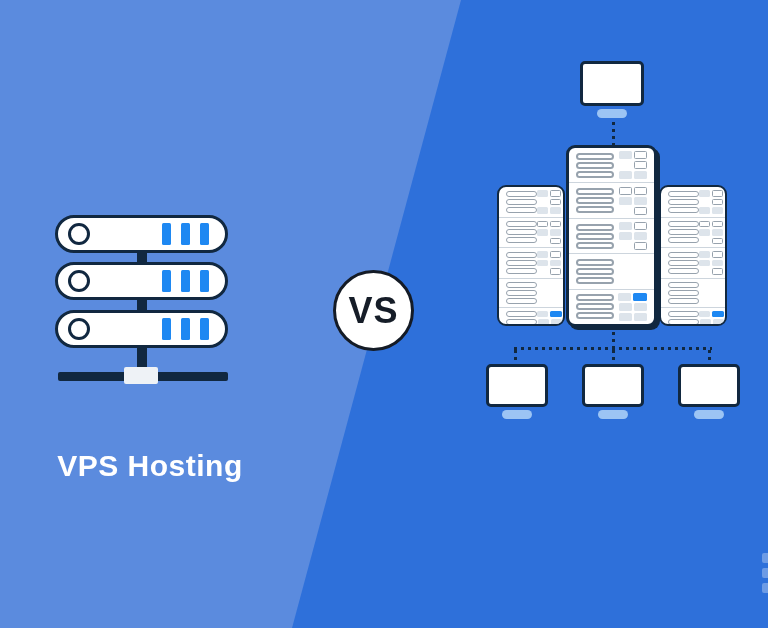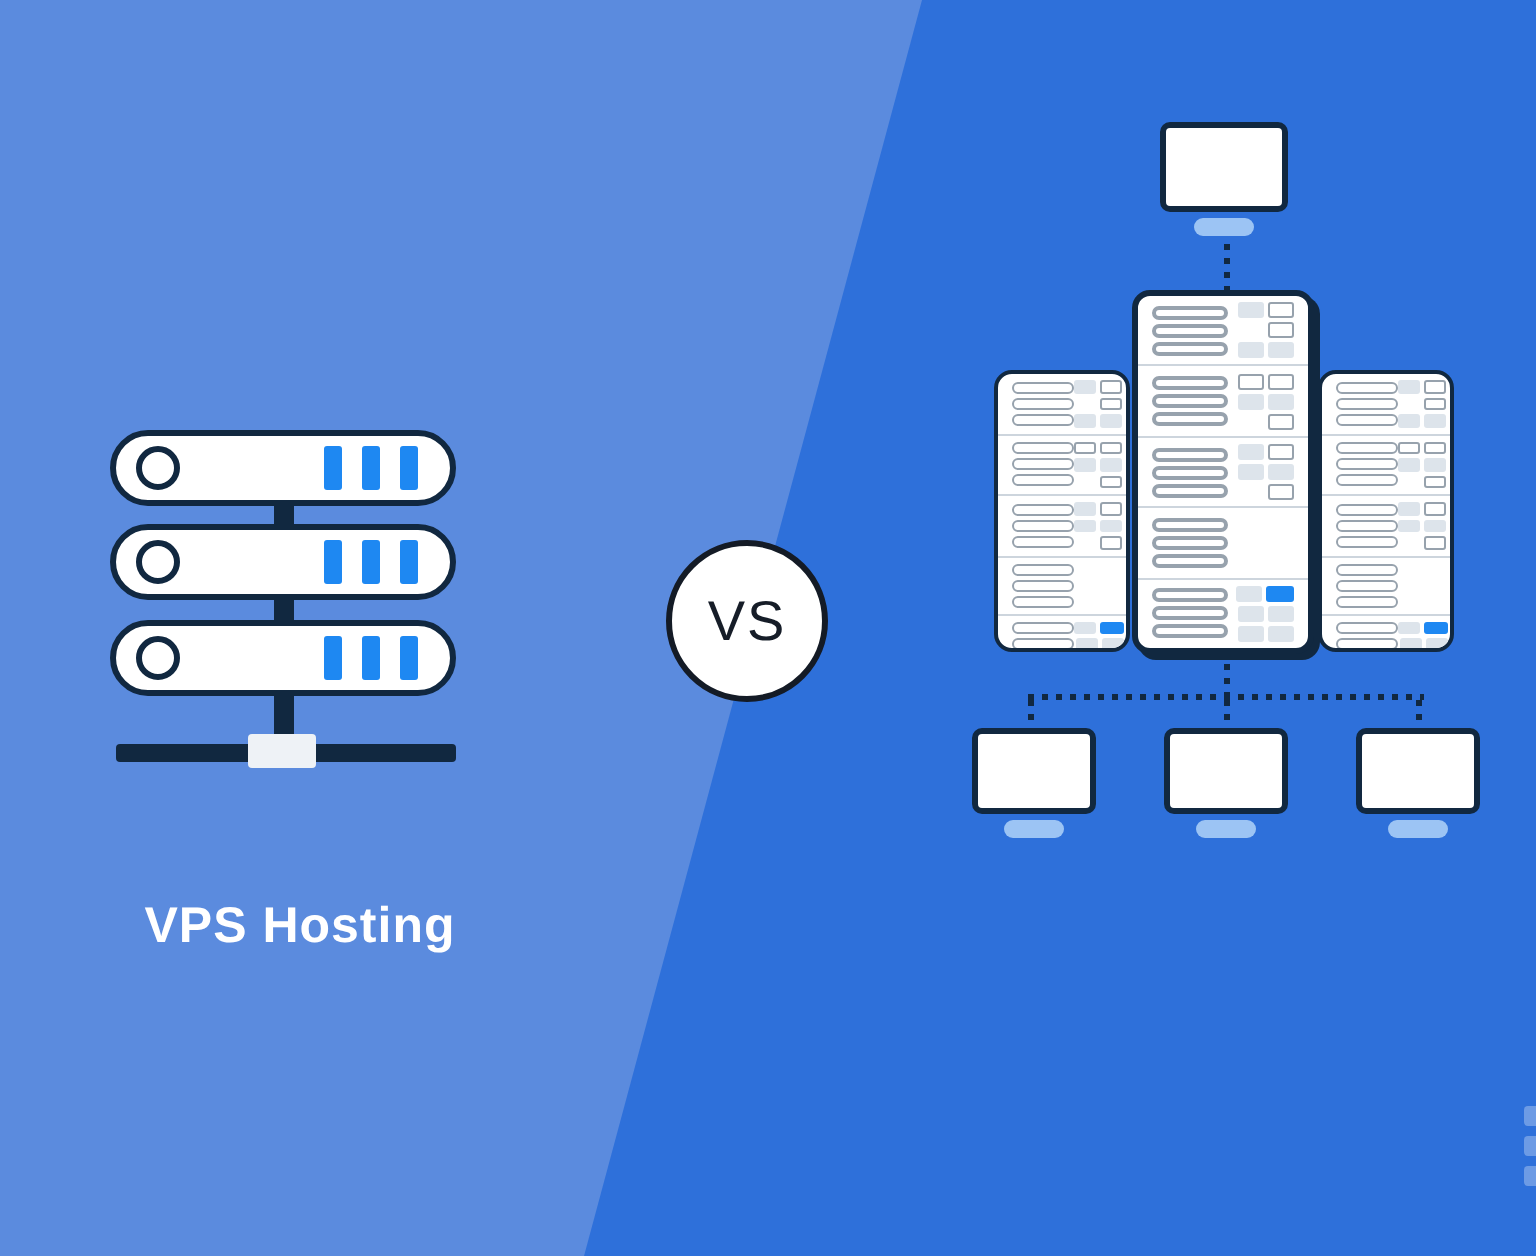--- a/index.html
+++ b/index.html
@@ -47,21 +47,21 @@
     background:#eef2f6; border-radius:2px; z-index:3;
   }
 
   
   .vs-badge{
     position:absolute; left:333px; top:270px; width:81px; height:81px;
     background:#fff; border:3px solid #141b26; border-radius:50%;
     display:flex; align-items:center; justify-content:center; z-index:5;
   }
   .vs-badge span{
-    font-size:28px; font-weight:400; letter-spacing:1px; color:#161d28;
+    font-size:36px; font-weight:700; letter-spacing:1px; color:#161d28;
   }
 
   
   .monitor{ position:absolute; z-index:3; }
   .monitor .screen{
     width:62px; height:43px; background:#fff;
     border:3px solid var(--ink,#112840); border-radius:5px;
   }
   .monitor .stand{
     margin:3px auto 0; width:30px; height:9px; border-radius:5px;
@@ -101,21 +101,21 @@
   .tchips{ display:flex; flex-direction:column; gap:2px; align-items:flex-end; }
   .chiprow{ display:flex; gap:2px; }
   .chip{ width:var(--cw); height:var(--ch); border-radius:1.5px; }
   .chip.out{ border:1.5px solid var(--outline-gray,#97a2ad); background:#fff; }
   .chip.lite{ background:var(--chip-gray,#dde4eb); }
   .chip.blue{ background:var(--accent-blue,#1e88f2); width:calc(var(--cw) + 1px); }
 
   
   .panel-label{
     position:absolute; top:449px; width:300px; text-align:center;
-    color:var(--text,#ffffff); font-size:25px; font-weight:700; letter-spacing:0.5px;
+    color:var(--text,#ffffff); font-size:30px; font-weight:700; letter-spacing:0.5px;
     z-index:4;
   }
   .panel-label.left{ left:0; }
   .panel-label.right{ left:463px; }
 
   
   .watermark{ position:absolute; right:-3px; top:553px; display:flex; flex-direction:column; gap:5px; z-index:4; }
   .watermark i{ display:block; width:9px; height:10px; border-radius:2px; background:rgba(255,255,255,0.30); }
 </style>
 </head>

